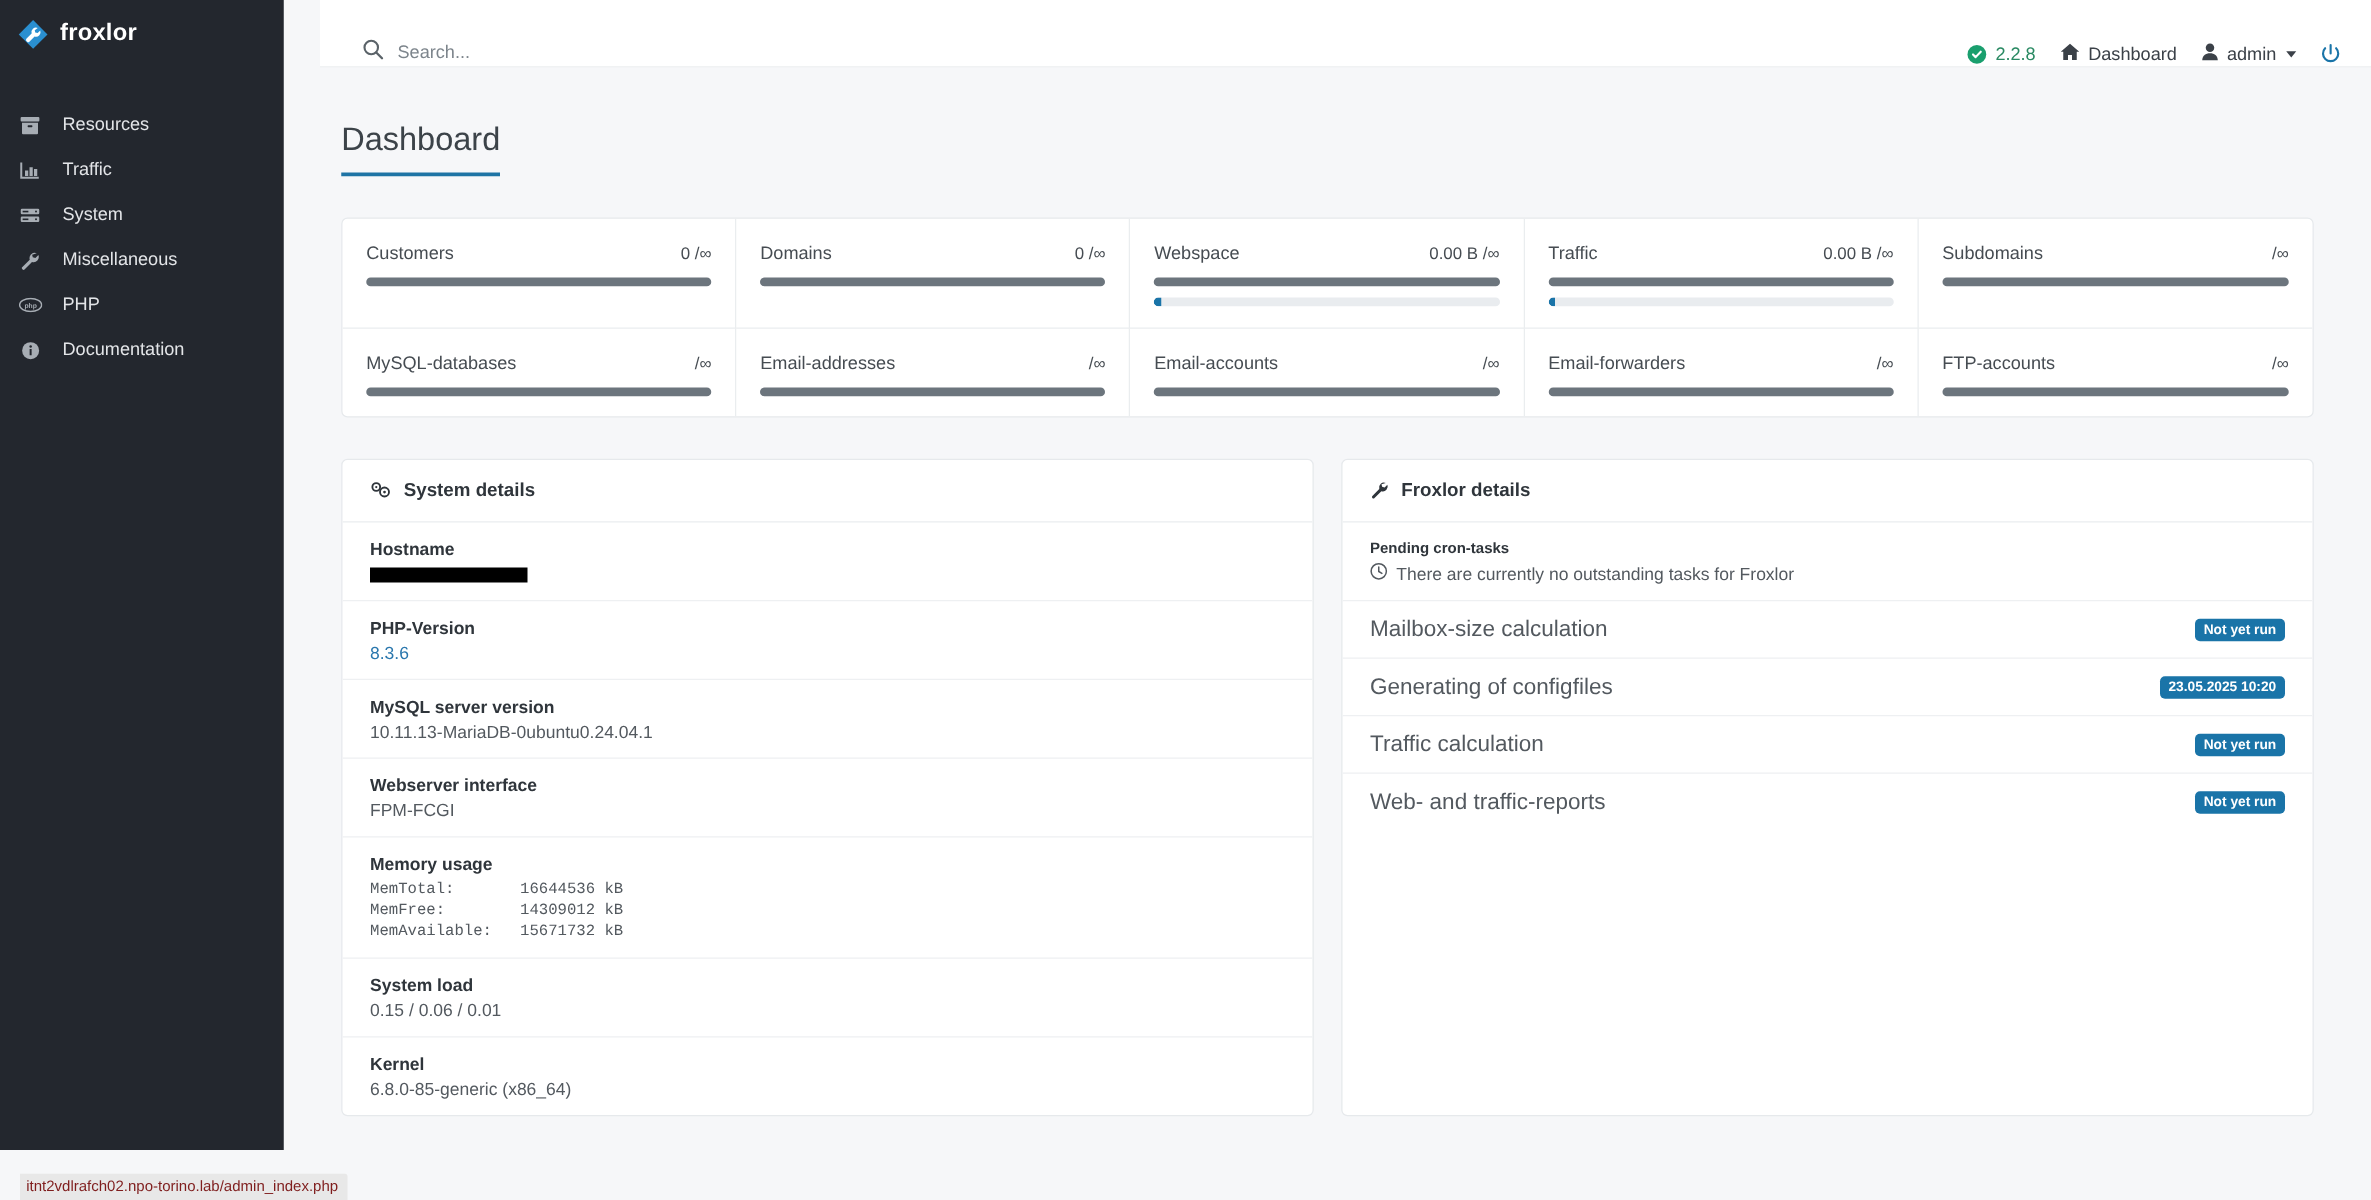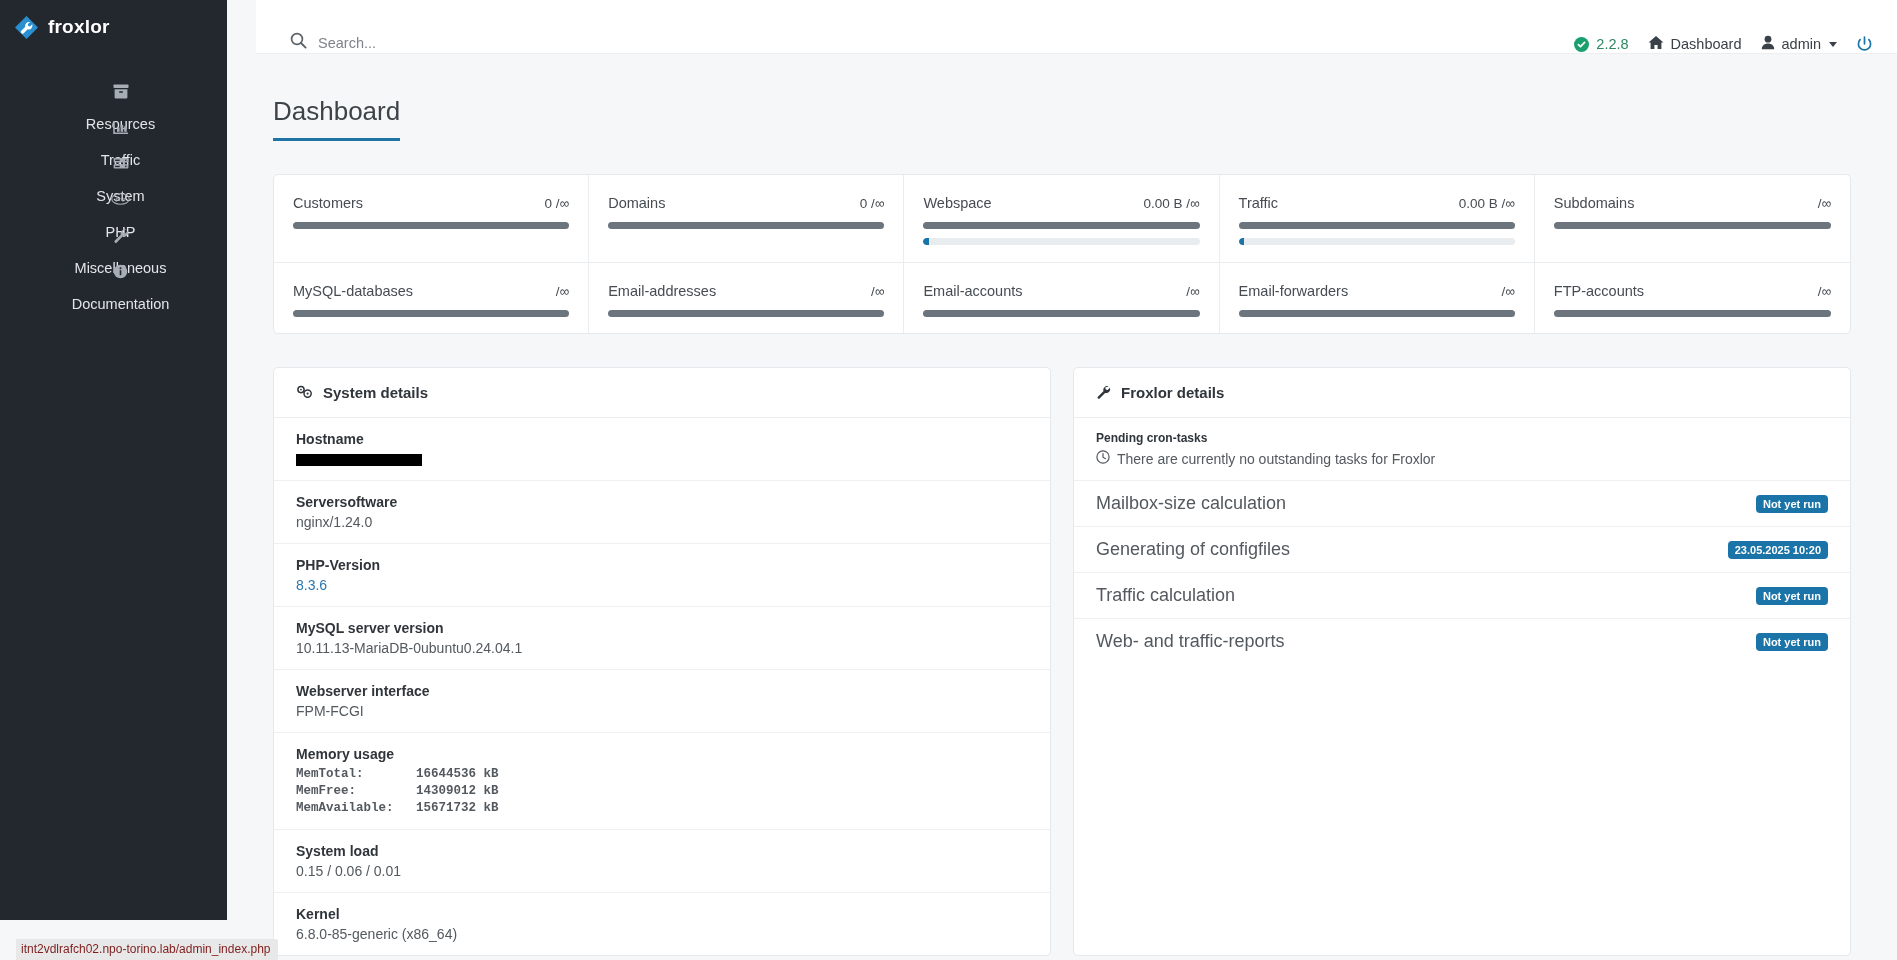--- a/index.html
+++ b/index.html
@@ -26,21 +26,21 @@
   }
   .brand-mark { width: 25px; height: 25px; position: relative; flex: 0 0 auto; }
   .brand-name {
     font-size: 19px; font-weight: bold; color: #ffffff; letter-spacing: .2px;
   }
   .nav { margin-top: 28px; }
   .nav-item {
     display: flex; align-items: center; gap: 16px;
     height: 36px; padding-left: 14px;
     color: #e3e5e8; font-size: 14.5px;
-    cursor: pointer; text-decoration: none; flex-direction: column;
+    cursor: pointer; text-decoration: none;
   }
   .nav-ico { width: 20px; height: 18px; display: flex; align-items: center; justify-content: center; flex: 0 0 auto; }
   .nav-ico svg { display: block; }
 
   
   .main { flex: 1; height: 960px; display: flex; flex-direction: column; background: #f6f7f9; }
 
   .topbar {
     height: 54px; background: #ffffff; display: flex; align-items: flex-end;
     padding: 0 24px 0 34px; border-bottom: 1px solid #eceef0;
@@ -105,21 +105,21 @@
     padding: 16px 22px; border-bottom: 1px solid #eaedef;
     font-size: 15px; font-weight: bold; color: #2f353b;
   }
   .panel-head .ph-ico { display: flex; align-items: center; flex: 0 0 auto; }
 
   .det-row { padding: 13px 22px; border-bottom: 1px solid #eef0f2; }
   .det-row:last-child { border-bottom: none; }
   .det-key { font-size: 14px; font-weight: bold; color: #2f353b; margin-bottom: 4px; }
   .det-val { font-size: 14px; color: #53595f; }
   .det-val.link { color: #2a77ad; cursor: pointer; }
-  .mono { font-family: "Liberation Mono", monospace; font-size: 12.5px; color: #53595f; white-space: pre; line-height: 1.34; font-weight: bold; }
+  .mono { font-family: "Liberation Mono", monospace; font-size: 12.5px; color: #53595f; white-space: pre; line-height: 1.34; }
   .redacted { display: inline-block; width: 126px; height: 12px; background: #000000; vertical-align: middle; }
 
   .cron-note { padding: 13px 22px; border-bottom: 1px solid #eef0f2; }
   .cron-note-title { font-size: 12px; font-weight: bold; color: #2f353b; margin-bottom: 5px; }
   .cron-note-text { display: flex; align-items: center; gap: 7px; font-size: 14px; color: #53595f; }
   .cron-row {
     display: flex; align-items: center; justify-content: space-between;
     padding: 12px 22px; border-bottom: 1px solid #eef0f2; cursor: pointer;
   }
   .cron-row:last-child { border-bottom: none; }
@@ -182,34 +182,34 @@
               <rect x="2.1" y="3.6" width="4.6" height="1.3" fill="#23272e"></rect>
               <rect x="2.1" y="9.8" width="4.6" height="1.3" fill="#23272e"></rect>
               <circle cx="12.8" cy="4.2" r="0.8" fill="#23272e"></circle>
               <circle cx="12.8" cy="10.4" r="0.8" fill="#23272e"></circle>
             </svg>
         </span>
         <span>System</span>
       </a>
       <a class="nav-item">
         <span class="nav-ico">
+          <svg width="16" height="15" viewBox="0 0 16 15">
+              <path d="M13.4 1.6a4.2 4.2 0 0 0-5.6 5.1L1.9 12.5a1.3 1.3 0 0 0 0 1.9 1.3 1.3 0 0 0 1.9 0l5.8-5.8a4.2 4.2 0 0 0 5.1-5.6l-2.4 2.4-2.1-.5-.5-2.1z" fill="#a7adb4"></path>
+            </svg>
+        </span>
+        <span>Miscellaneous</span>
+      </a>
+      <a class="nav-item">
+        <span class="nav-ico">
           <svg width="19" height="12" viewBox="0 0 19 12">
               <ellipse cx="9.5" cy="6" rx="8.8" ry="5.2" fill="none" stroke="#a7adb4" stroke-width="1.1"></ellipse>
               <text x="9.5" y="8.3" font-family="Liberation Sans, sans-serif" font-size="5.4" font-weight="bold" fill="#a7adb4" text-anchor="middle">php</text>
             </svg>
         </span>
         <span>PHP</span>
-      </a>
-      <a class="nav-item">
-        <span class="nav-ico">
-          <svg width="16" height="15" viewBox="0 0 16 15">
-              <path d="M13.4 1.6a4.2 4.2 0 0 0-5.6 5.1L1.9 12.5a1.3 1.3 0 0 0 0 1.9 1.3 1.3 0 0 0 1.9 0l5.8-5.8a4.2 4.2 0 0 0 5.1-5.6l-2.4 2.4-2.1-.5-.5-2.1z" fill="#a7adb4"></path>
-            </svg>
-        </span>
-        <span>Miscellaneous</span>
       </a>
       <a class="nav-item">
         <span class="nav-ico">
           <svg width="15" height="15" viewBox="0 0 15 15">
               <circle cx="7.5" cy="7.5" r="6.8" fill="#a7adb4"></circle>
               <rect x="6.7" y="6.2" width="1.6" height="5" fill="#23272e"></rect>
               <circle cx="7.5" cy="4.2" r="1" fill="#23272e"></circle>
             </svg>
         </span>
         <span>Documentation</span>
@@ -368,24 +368,20 @@
               </svg>
             </span>
             <span>System details</span>
           </div>
 
           <div class="det-row">
             <div class="det-key">Hostname</div>
             <div class="det-val"><span class="redacted"></span></div>
           </div>
           <div class="det-row">
-            <div class="det-key">Serversoftware</div>
-            <div class="det-val">nginx/1.24.0</div>
-          </div>
-          <div class="det-row">
             <div class="det-key">PHP-Version</div>
             <div class="det-val link">8.3.6</div>
           </div>
           <div class="det-row">
             <div class="det-key">MySQL server version</div>
             <div class="det-val">10.11.13-MariaDB-0ubuntu0.24.04.1</div>
           </div>
           <div class="det-row">
             <div class="det-key">Webserver interface</div>
             <div class="det-val">FPM-FCGI</div>

